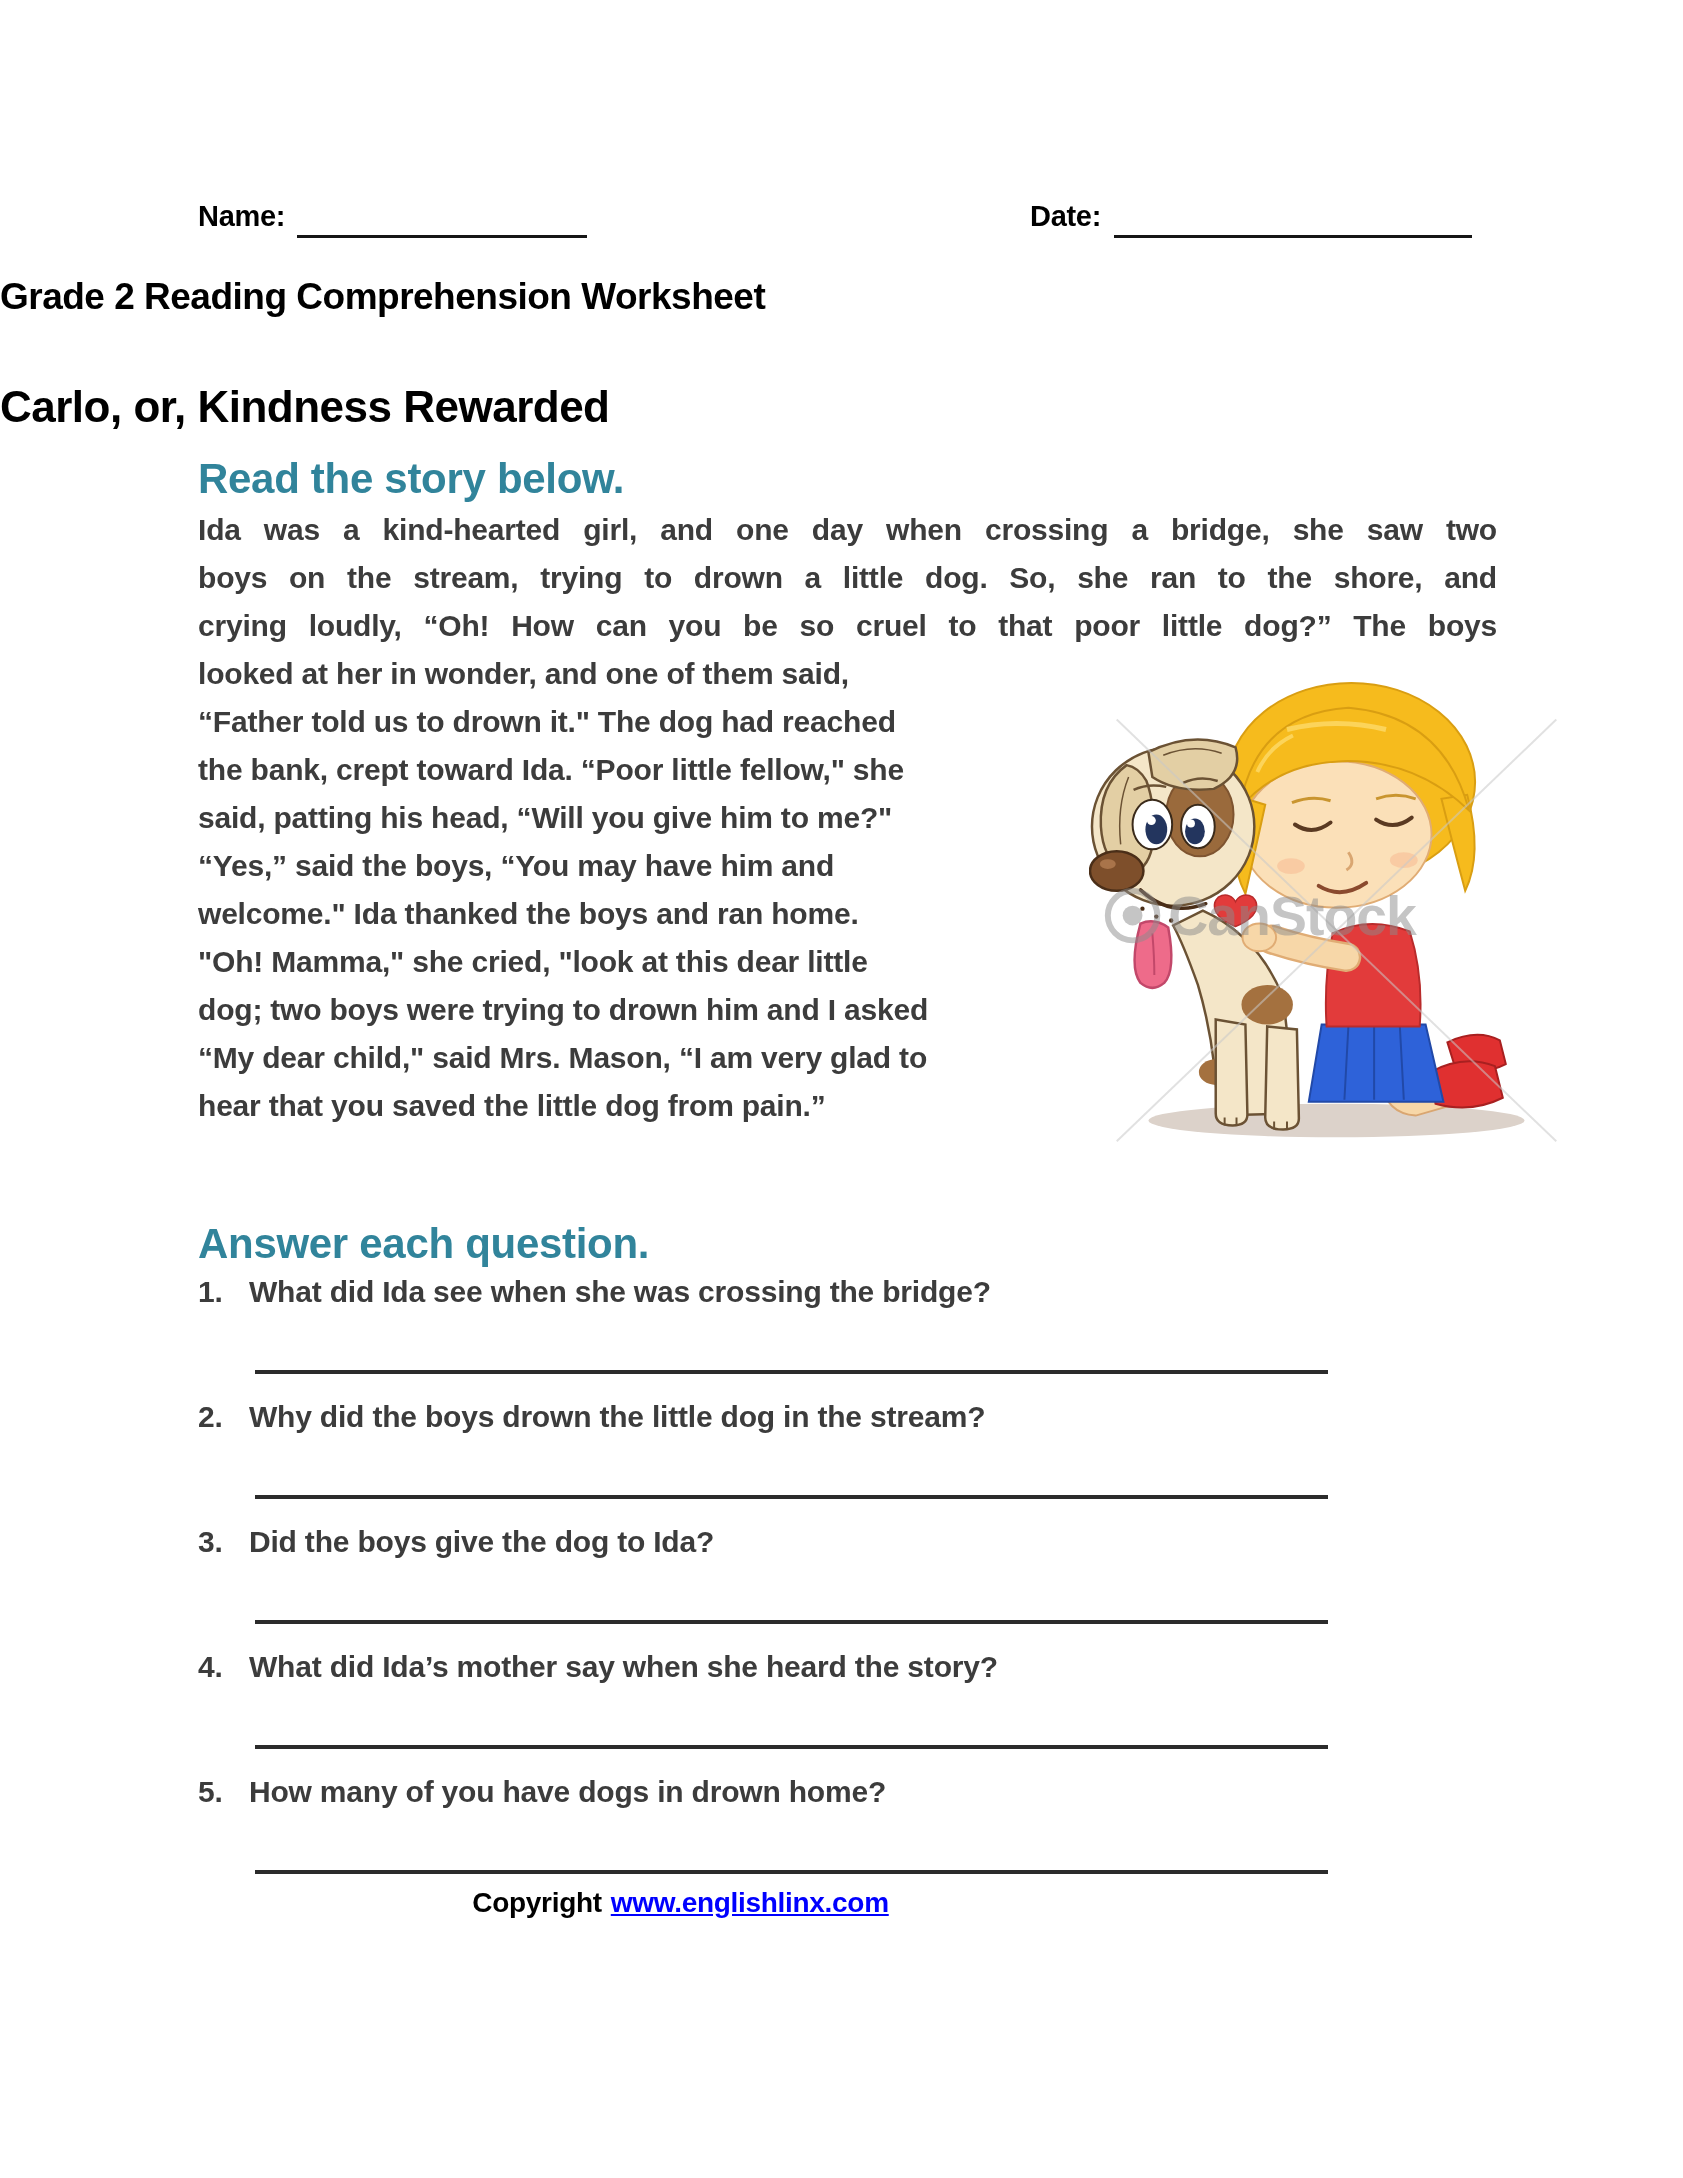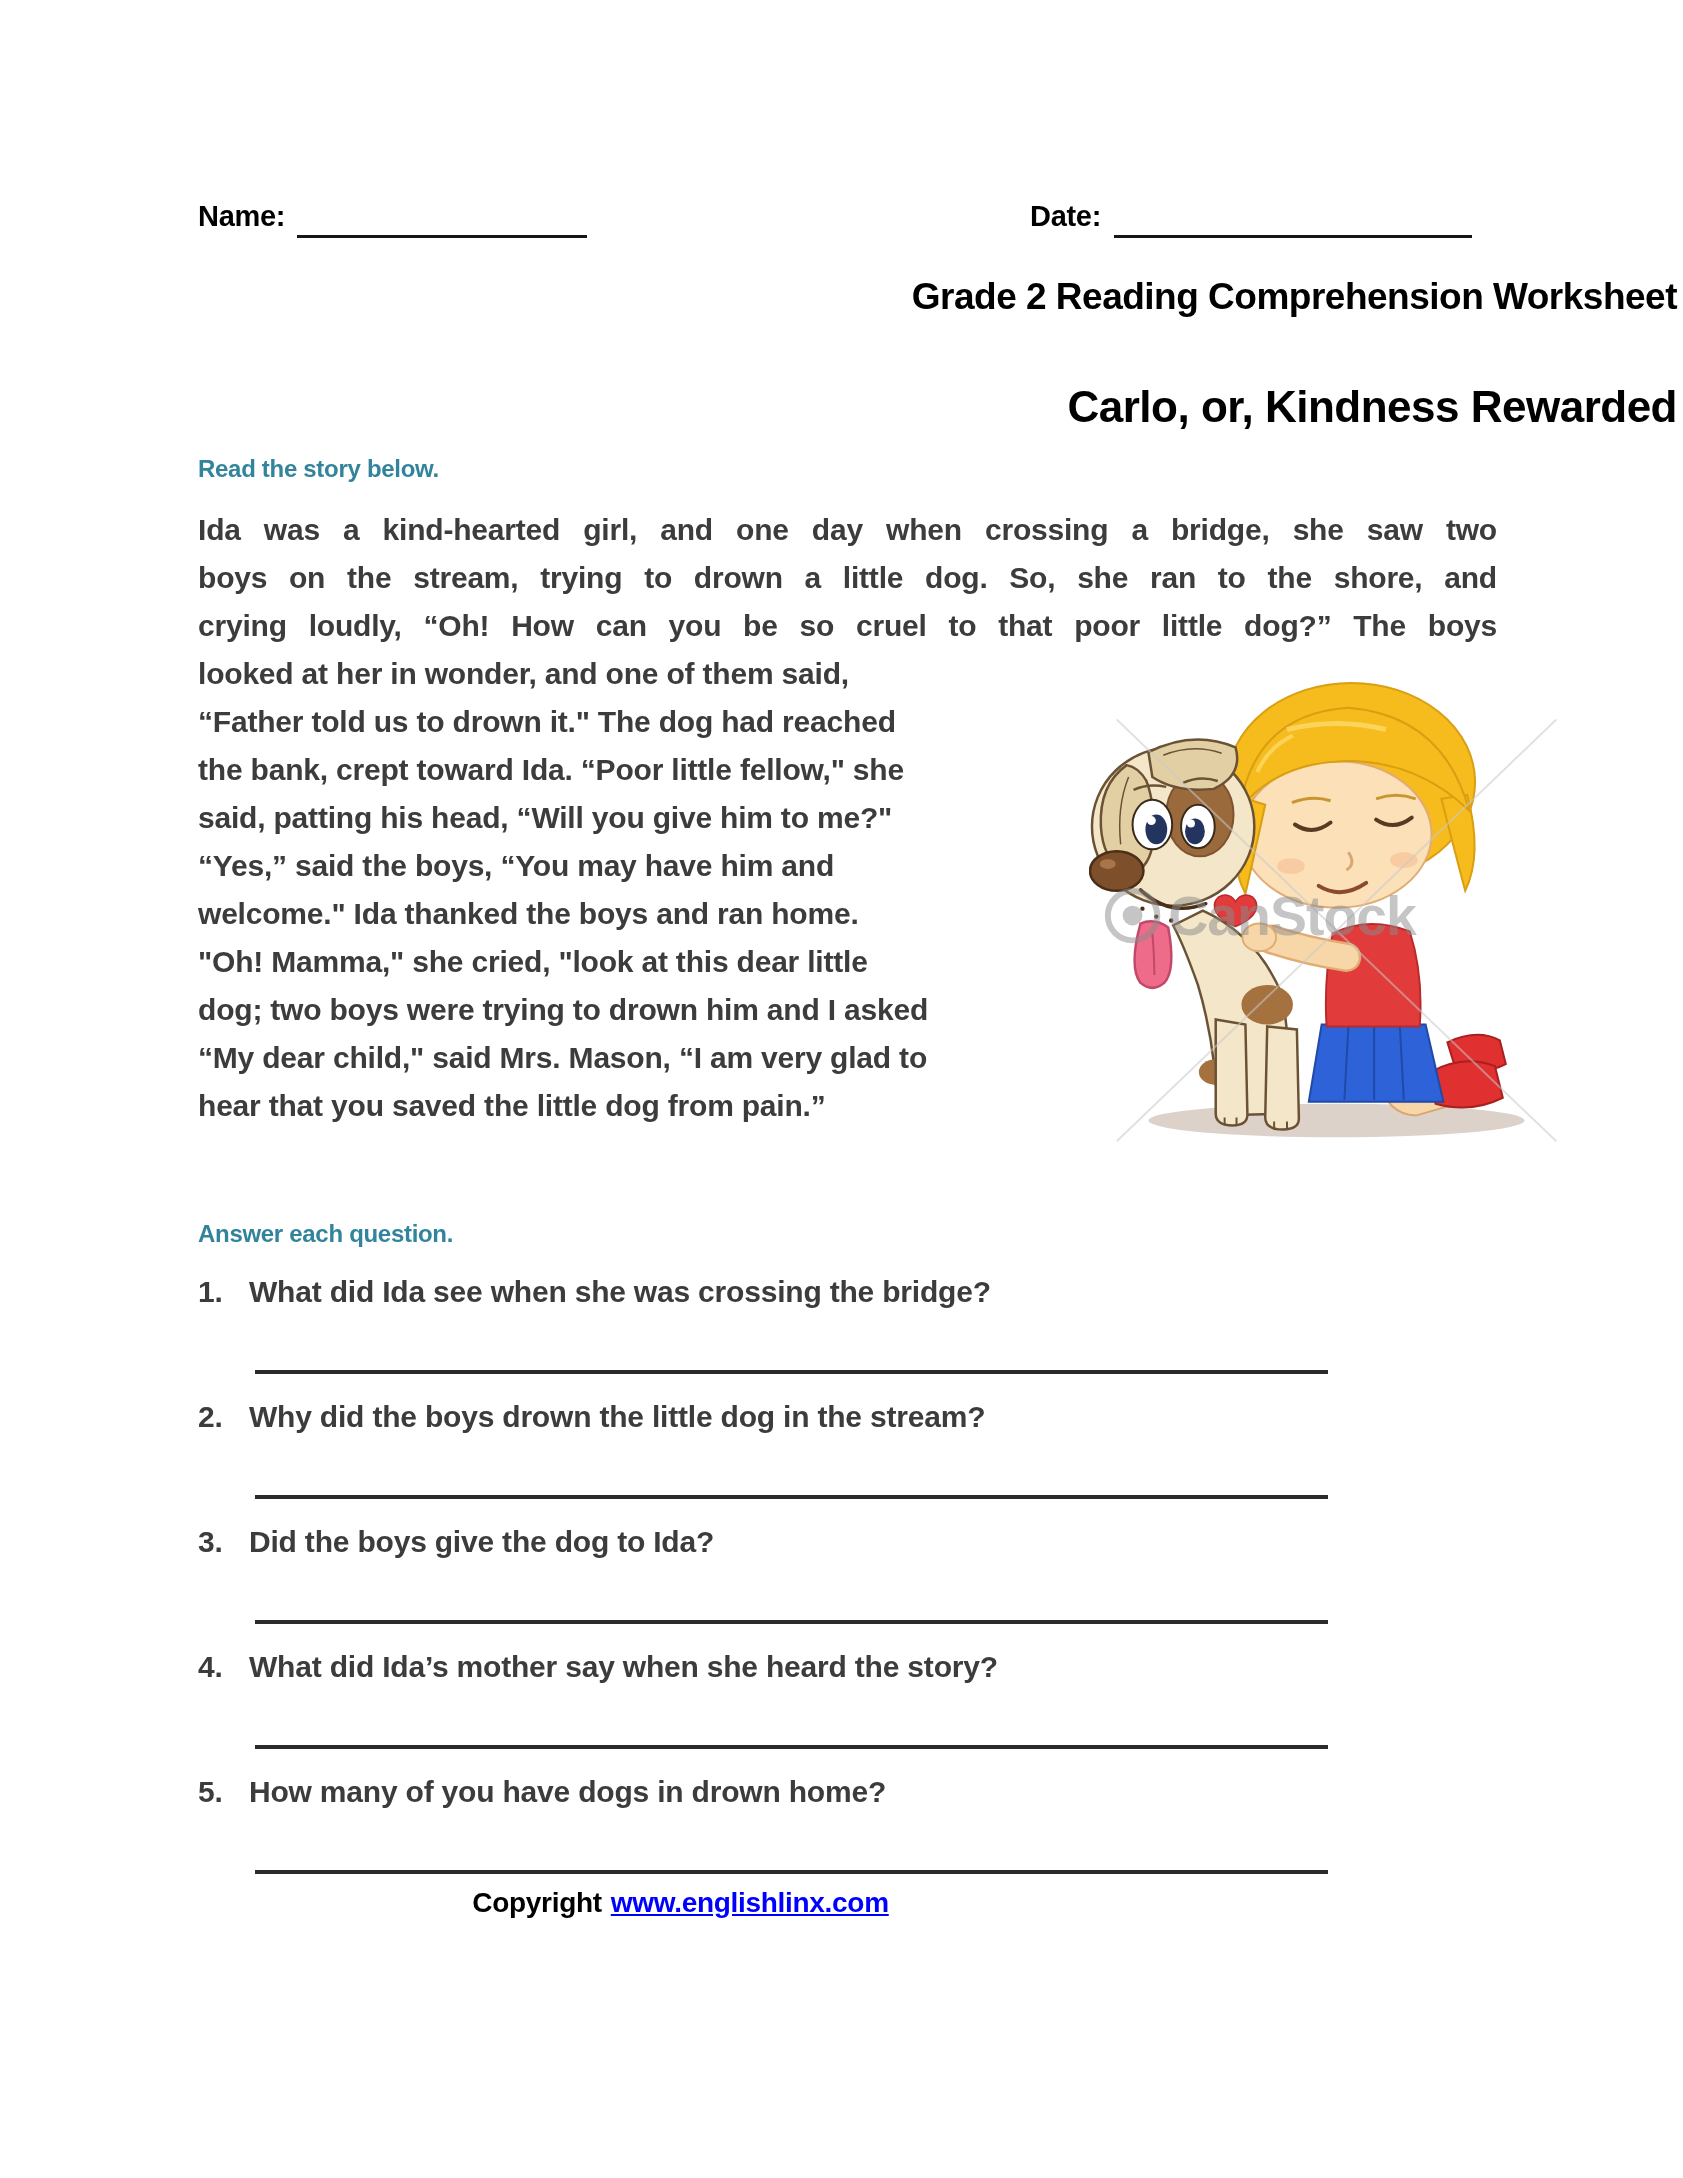--- a/index.html
+++ b/index.html
@@ -8,25 +8,25 @@
     font-family:"Liberation Sans", sans-serif; font-weight:700; overflow:hidden;border-radius:24px;
   }
   
   .hdr-label { position:absolute; font-size:29px; color:#000; letter-spacing:-0.3px; }
   #name-label { left:198px; top:200px; }
   #date-label { left:1030px; top:200px; }
   .blank-rule { position:absolute; height:0; border-top:3px solid #161616; }
   #name-line { left:297px; top:235px; width:290px; }
   #date-line { left:1114px; top:235px; width:358px; }
   
-  .title, .subtitle { position:absolute; left:0; width:1677px; text-align:right; color:#000; letter-spacing:-0.5px; }
+  .title, .subtitle { position:absolute; left:0; width:1677px; text-align:left; color:#000; letter-spacing:-0.5px; }
   .title { top:276px; font-size:37px; }
   .subtitle { top:382px; font-size:44px; }
   
-  .teal-heading { position:absolute; left:198px; color:#31849B; font-size:24px; letter-spacing:-0.3px; }
+  .teal-heading { position:absolute; left:198px; color:#31849B; font-size:42px; letter-spacing:-0.3px; }
   #read-heading { top:455px; }
   #answer-heading { top:1220px; }
   
   .story { position:absolute; left:198px; top:506px; width:1299px; }
   .story-line {
     width:1299px; height:48px; line-height:48px;
     font-size:30px; color:#3C3C3C; letter-spacing:-0.2px;
   }
   .story-line:nth-of-type(-n+3) { text-align:justify; text-align-last:justify; }
   

